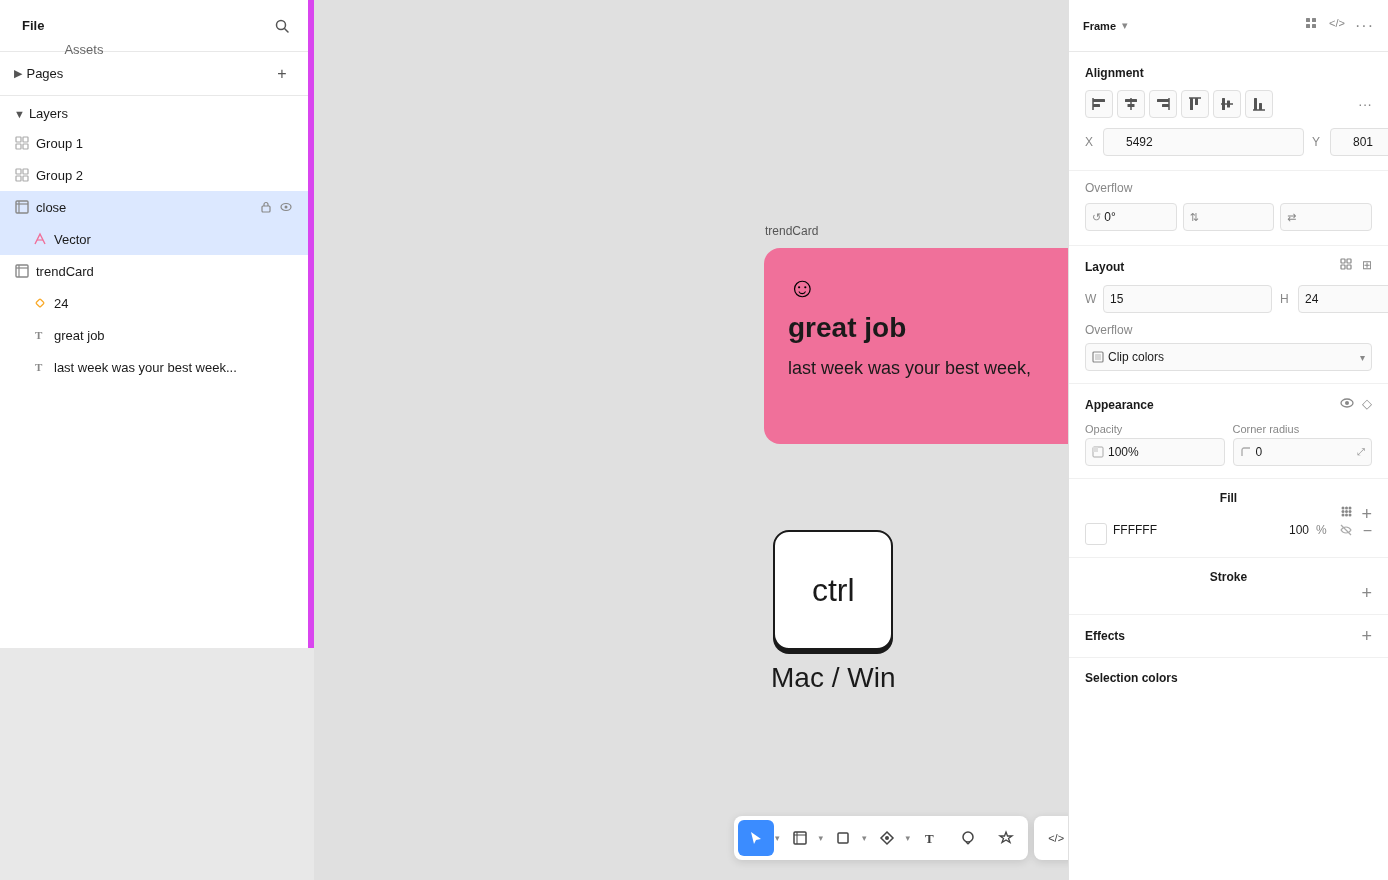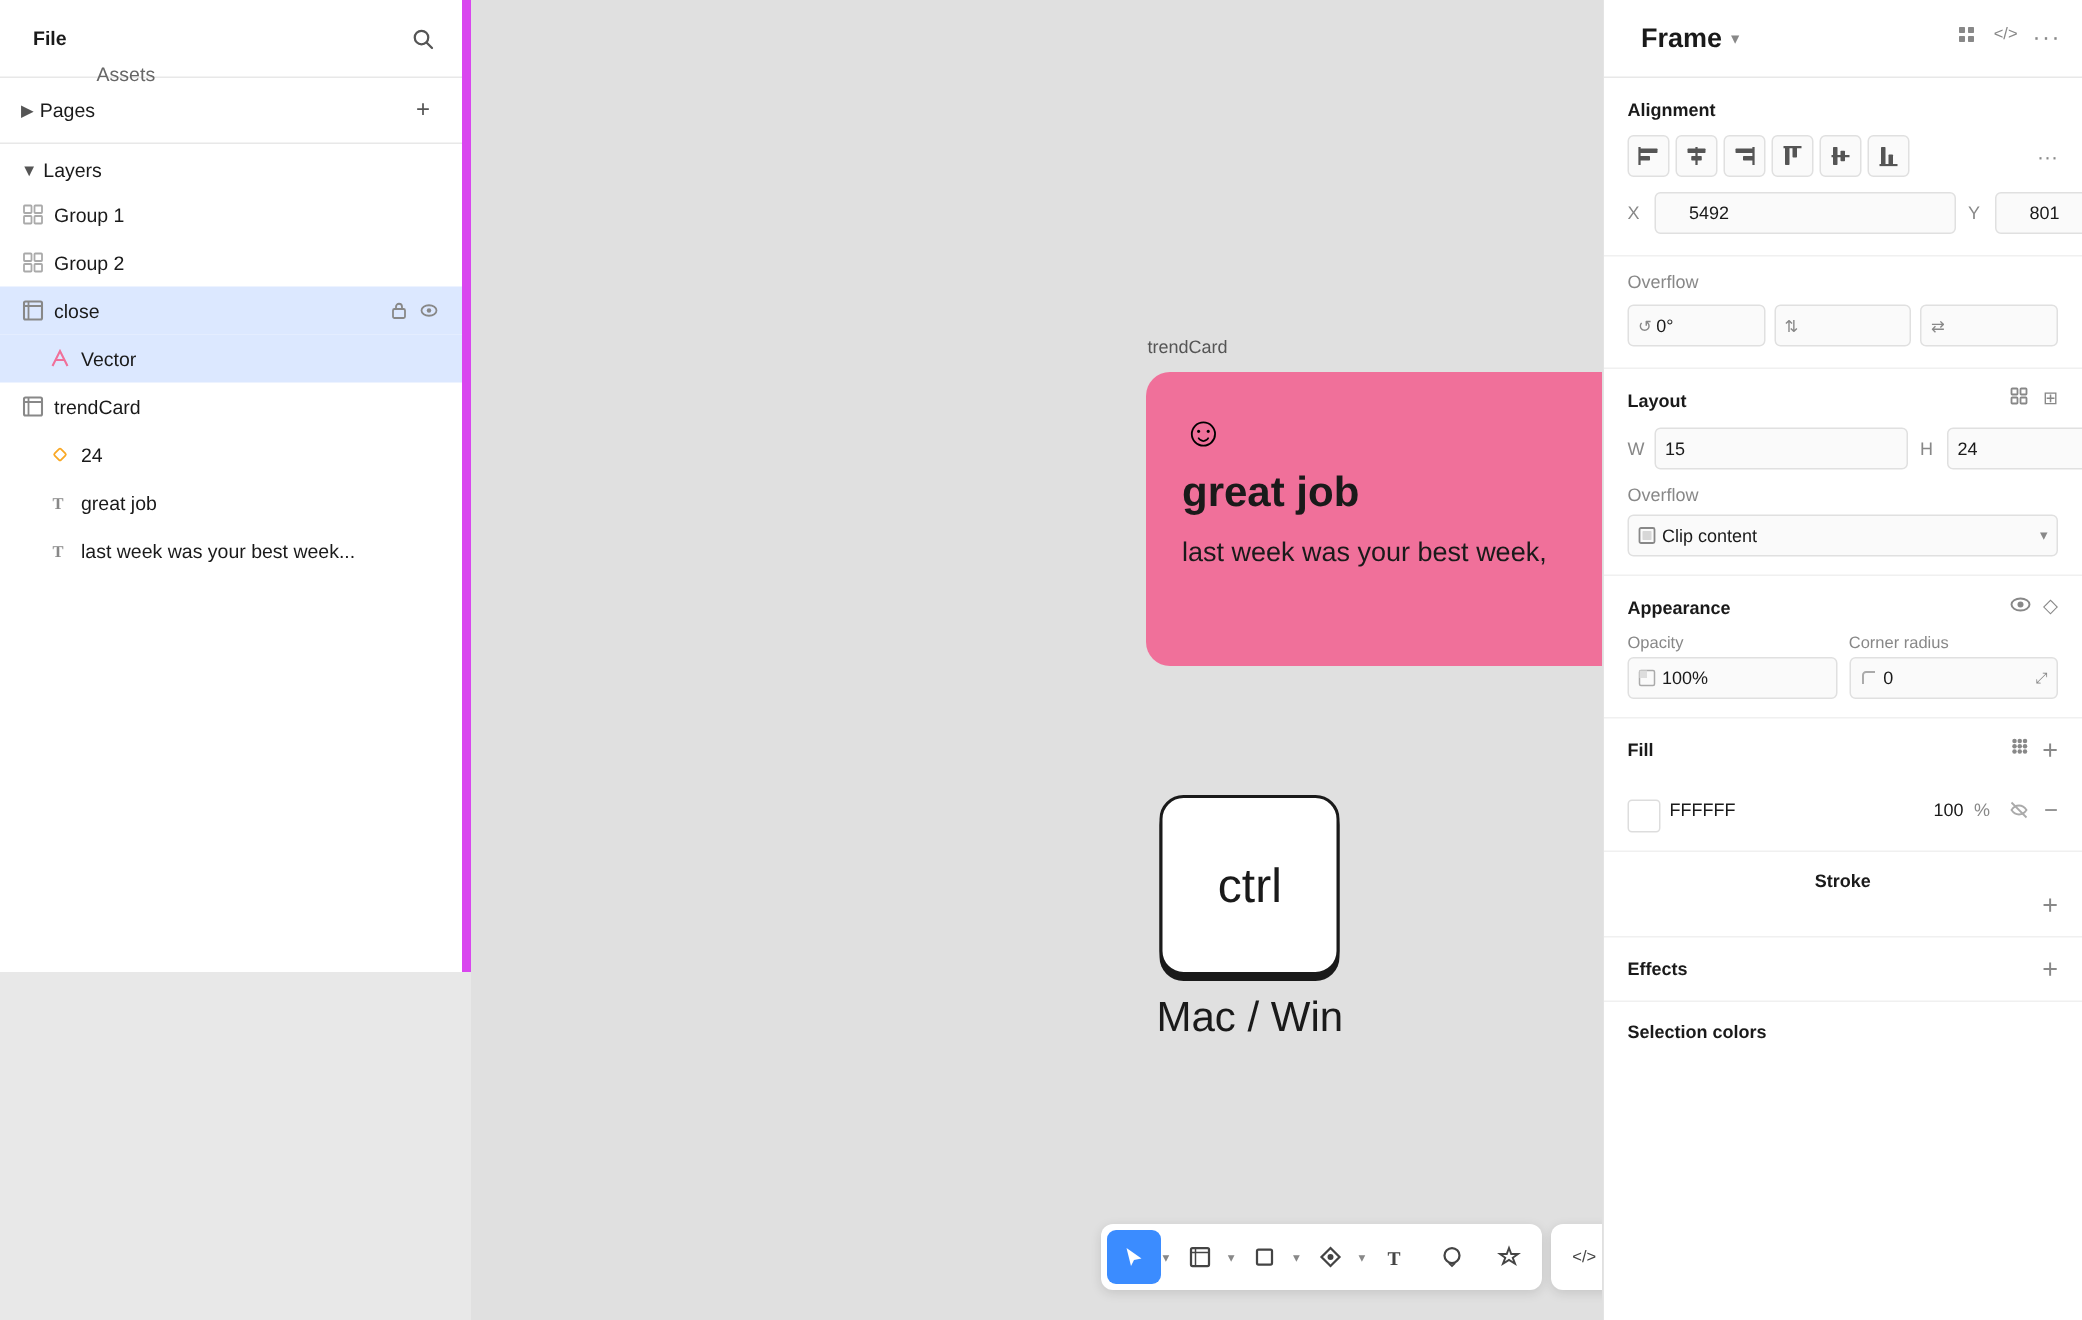--- a/index.html
+++ b/index.html
@@ -51,21 +51,21 @@
     .toolbar-group { background: #fff; border-radius: 8px; display: flex; align-items: center; padding: 4px; gap: 2px; box-shadow: 0 2px 8px rgba(0,0,0,0.12); }
     .toolbar-btn { width: 36px; height: 36px; border-radius: 6px; display: flex; align-items: center; justify-content: center; cursor: pointer; color: #444; font-size: 16px; }
     .toolbar-btn.active { background: #3b8cff; color: #fff; }
     .toolbar-btn-drop { display: flex; align-items: center; gap: 1px; }
     .toolbar-drop-arrow { font-size: 9px; color: #888; }
 
     
     .right-sidebar { width: 320px; height: 880px; background: #fff; border-left: 1px solid #e0e0e0; flex-shrink: 0; overflow-y: auto; }
 
     .right-header { display: flex; align-items: center; padding: 0 14px; height: 52px; border-bottom: 1px solid #e8e8e8; gap: 6px; }
-    .right-header-title { font-size: 18px; font-weight: 600; color: #1a1a1a; margin-left: 11px; }
+    .right-header-title { font-size: 11px; font-weight: 600; color: #1a1a1a; }
     .right-header-chevron { font-size: 11px; color: #888; }
     .right-header-icons { margin-left: auto; display: flex; gap: 10px; color: #888; font-size: 14px; }
 
     .right-section { padding: 14px 16px; border-bottom: 1px solid #f0f0f0; }
     .right-section-title { font-size: 12px; font-weight: 600; color: #1a1a1a; margin-bottom: 10px; }
 
     .alignment-row { display: flex; gap: 4px; align-items: center; }
     .align-btn { width: 28px; height: 28px; border: 1px solid #e0e0e0; border-radius: 4px; display: flex; align-items: center; justify-content: center; cursor: pointer; color: #555; font-size: 13px; background: #fafafa; }
     .align-btn-more { margin-left: auto; color: #888; cursor: pointer; font-size: 14px; }
 
@@ -100,21 +100,21 @@
     .appearance-header { display: flex; align-items: center; margin-bottom: 10px; }
     .appearance-title { font-size: 12px; font-weight: 600; color: #1a1a1a; }
     .appearance-icons { margin-left: auto; display: flex; gap: 8px; color: #888; font-size: 14px; }
 
     .opacity-corner-row { display: flex; gap: 8px; }
     .opacity-field { display: flex; flex-direction: column; gap: 3px; flex: 1; }
     .field-label-sm { font-size: 11px; color: #888; }
     .field-input-sm { height: 28px; border: 1px solid #e0e0e0; border-radius: 4px; padding: 0 6px; font-size: 12px; color: #1a1a1a; background: #fafafa; display: flex; align-items: center; gap: 4px; }
 
     .fill-section { padding: 12px 16px; border-bottom: 1px solid #f0f0f0; }
-    .fill-header { display: flex; align-items: center; margin-bottom: 24px; }
+    .fill-header { display: flex; align-items: center; margin-bottom: 0; flex-direction: column; }
     .fill-title { font-size: 12px; font-weight: 600; color: #1a1a1a; }
     .fill-header-icons { margin-left: auto; display: flex; gap: 8px; color: #888; font-size: 14px; }
     .fill-row { display: flex; align-items: flex-start; gap: 6px; }
     .fill-swatch { width: 20px; height: 20px; background: #fff; border: 1px solid #ccc; border-radius: 3px; cursor: pointer; }
     .fill-hex { flex: 1; font-size: 12px; color: #1a1a1a; }
     .fill-opacity { font-size: 12px; color: #1a1a1a; }
     .fill-pct { font-size: 12px; color: #888; }
     .fill-eye { font-size: 13px; color: #888; cursor: pointer; }
     .fill-minus { font-size: 16px; color: #888; cursor: pointer; }
 
@@ -475,21 +475,21 @@
 
     </div>
 
     <div class="overflow-row">
       <div class="overflow-label">Overflow</div>
       <div class="overflow-select">
         <svg width="12" height="12" viewBox="0 0 12 12" style="flex-shrink:0">
             <rect x="1" y="1" width="10" height="10" rx="1" fill="none" stroke="#888" stroke-width="1.2"></rect>
             <rect x="3" y="3" width="6" height="6" rx="0.5" fill="#888" opacity="0.3"></rect>
           </svg>
-        <span class="overflow-select-text">Clip content</span>
+        <span class="overflow-select-text">Clip colors</span>
         <span class="overflow-select-arrow">▾</span>
       </div>
     </div>
   </div>
 
   <div class="appearance-section">
     <div class="appearance-header">
       <span class="appearance-title">Appearance</span>
       <div class="appearance-icons">
         <span>

